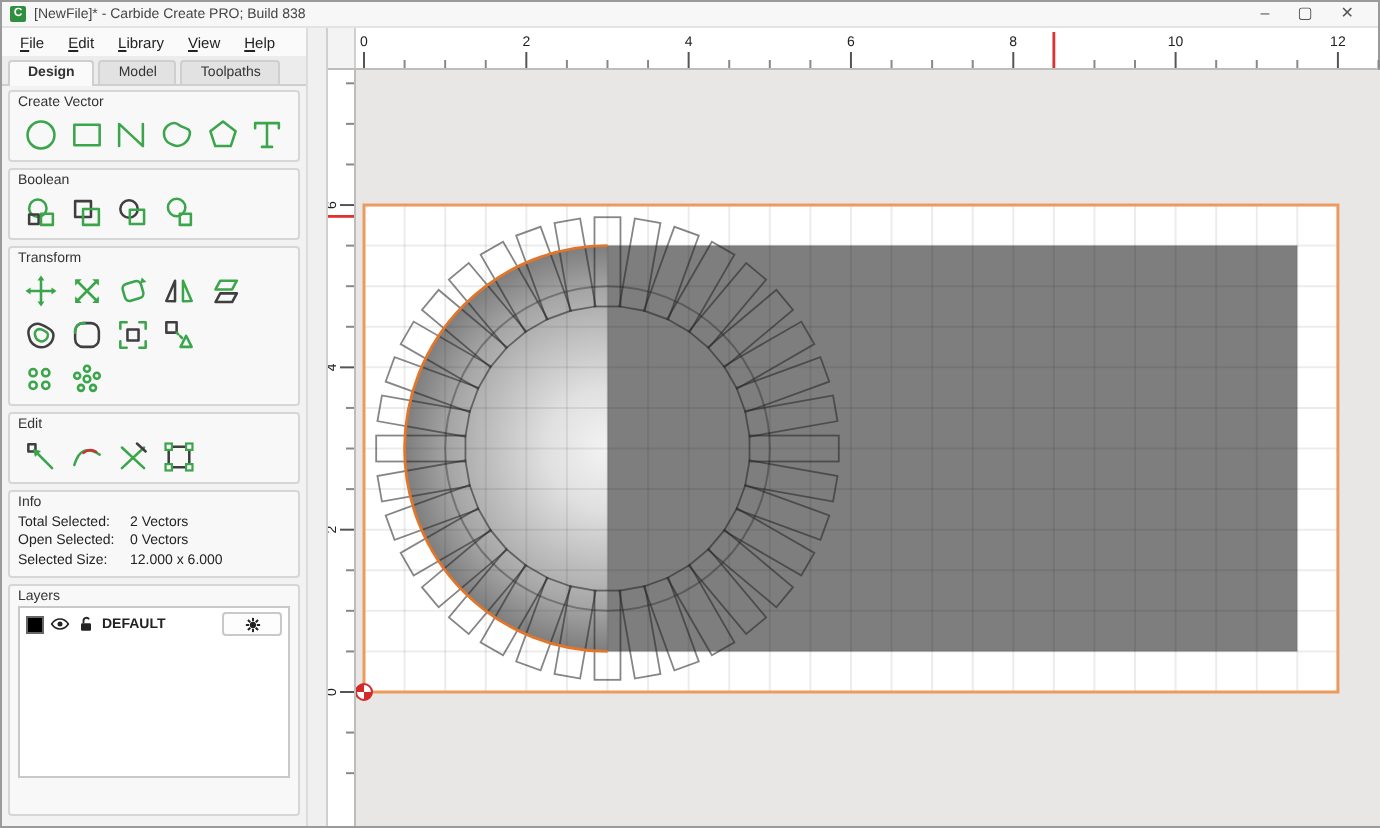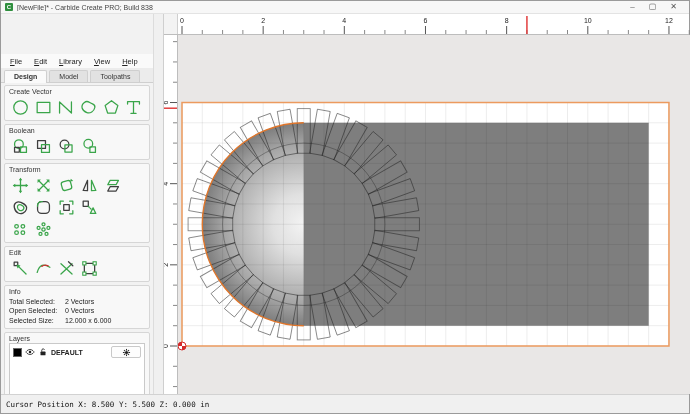--- a/index.html
+++ b/index.html
@@ -11,21 +11,21 @@
   .titlebar { height:13px; background:#f7f7f7; display:flex; align-items:center; padding:0 4px; border-bottom:1px solid #e3e3e3; flex:0 0 13px; }
   .appicon { width:8px; height:8px; background:#2f8f3e; color:#fff; font-size:6px; font-weight:bold; text-align:center; line-height:8px; border-radius:1px; margin-right:4px; }
   .title { font-size:7px; color:#444; flex:1; white-space:nowrap; overflow:hidden; }
   .wincontrols { display:flex; gap:14px; padding-right:8px; color:#555; font-size:8px; }
   .wincontrols span { cursor:default; line-height:10px; }
 
   .mainrow { flex:1; display:flex; min-height:0; }
 
   
   .leftcol { width:152px; flex:0 0 152px; display:flex; flex-direction:column; background:#f2f2f2; }
-  .menubar { height:14px; display:flex; align-items:center; gap:2px; padding:0 4px; background:#fafafa; font-size:7.5px;margin-top:40px; }
+  .menubar { height:14px; display:flex; align-items:center; gap:2px; padding:0 4px; background:#fafafa; font-size:7.5px; }
   .menubar .mitem { padding:1px 5px; cursor:default; }
   .menubar .mitem u { text-decoration:underline; }
   .tabbar { height:15px; display:flex; align-items:flex-end; background:#ececec; border-bottom:1px solid #cfcfcf; padding-left:3px; }
   .tab { padding:2px 9px 2px 9px; font-size:7px; color:#333; background:#e2e2e2; border:1px solid #cfcfcf; border-bottom:none; margin-right:2px; border-radius:2px 2px 0 0; }
   .tab.active { background:#fafafa; font-weight:bold; position:relative; top:1px; padding-bottom:3px; }
 
   .panel { flex:1; padding:2px 3px; overflow:hidden; display:flex; flex-direction:column; }
   .group { border:1px solid #d6d6d6; background:#f8f8f8; border-radius:2px; margin-bottom:3px; padding:1px 4px 2px 4px; }
   .grouplabel { font-size:7px; color:#333; margin:1px 0 1px 0; }
   .toolrow { display:flex; align-items:center; }
@@ -503,17 +503,14 @@
               <g>
                 <circle cx="4" cy="311" r="4" fill="#ffffff" stroke="#d42a2a" stroke-width="1"></circle>
                 <path fill="#d42a2a" d="M4 311 L8 311 A4 4 0 0 1 4 315 Z M4 311 L0 311 A4 4 0 0 1 4 307 Z"></path>
               </g>
             </svg>
           </div>
       </div>
     </div>
   </div>
 
-  <div class="statusbar">
-    <span class="statustext">Cursor Position X: 8.500 Y: 5.500 Z: 0.000 in</span>
-  </div>
 
 </div>
 
 </body></html>

